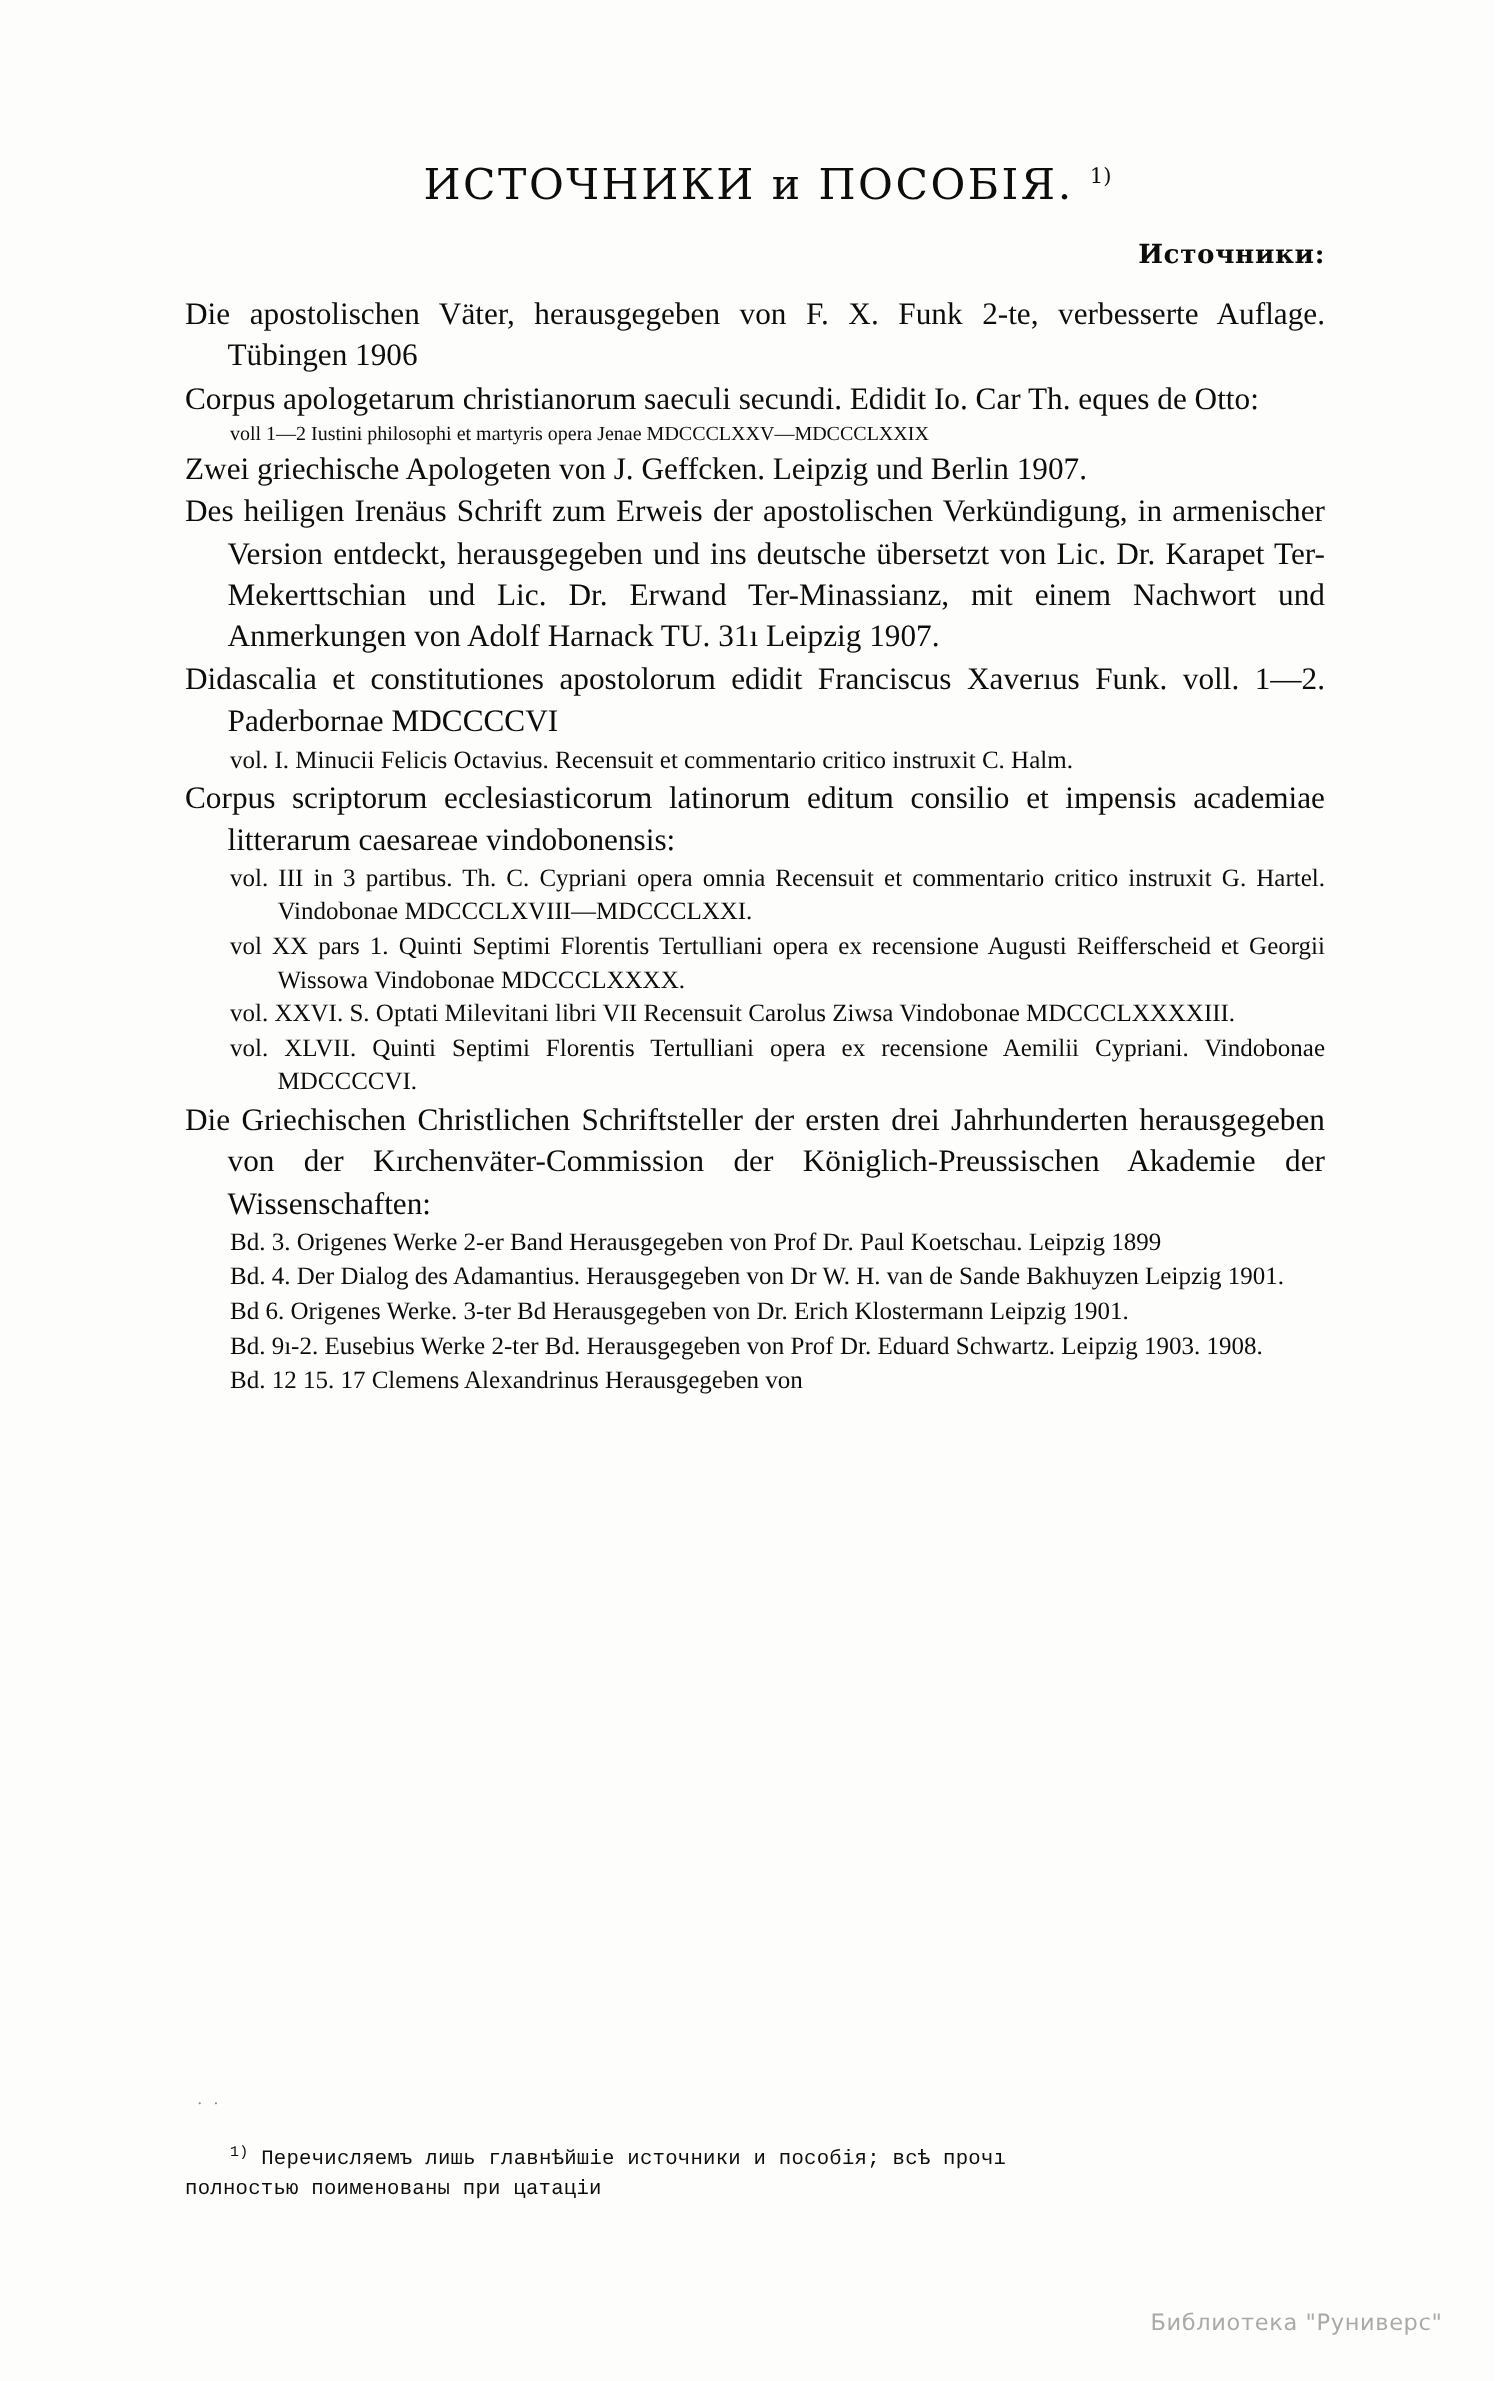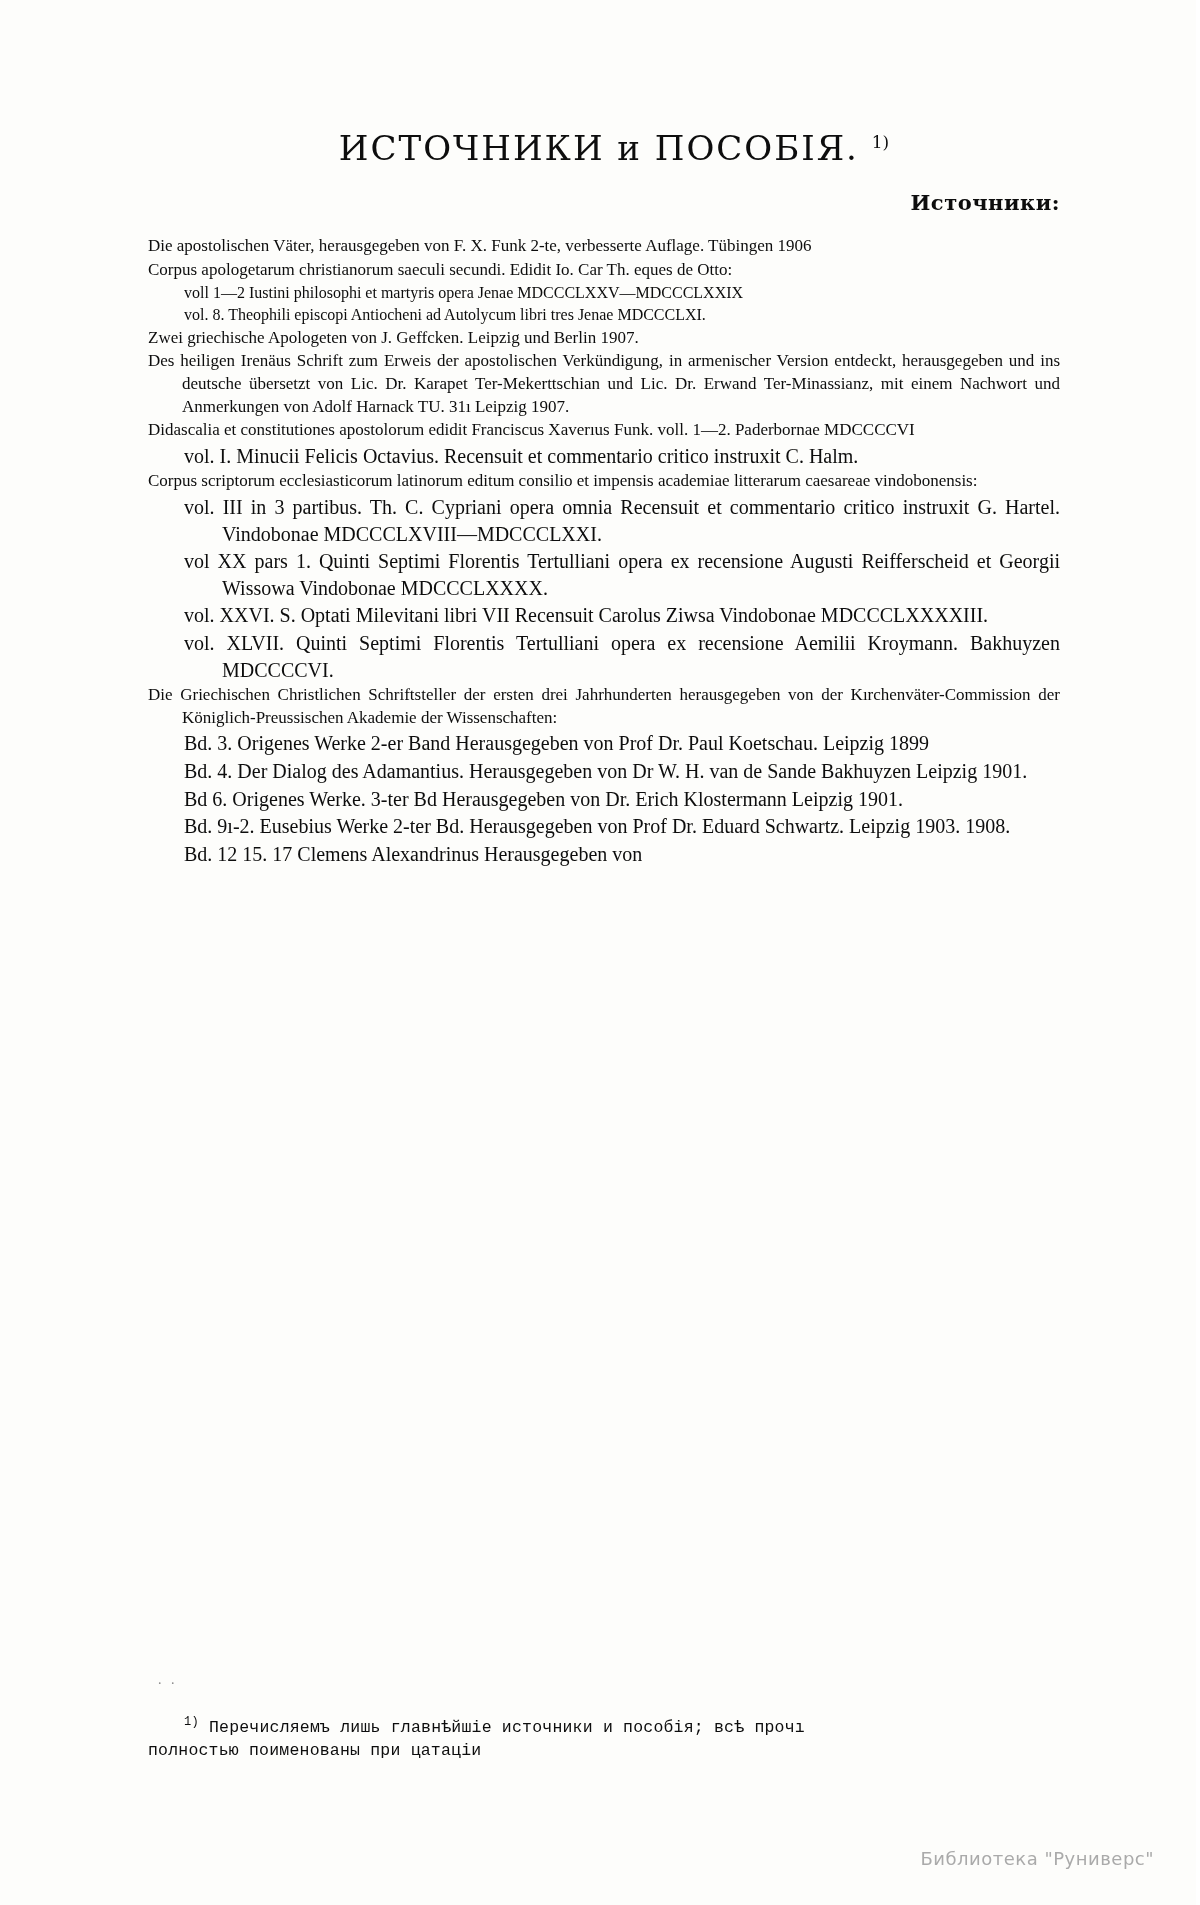--- a/index.html
+++ b/index.html
@@ -44,21 +44,21 @@
   }
   .section-head {
     text-align: right;
     font-size: 21px;
     font-weight: bold;
     font-family: "DejaVu Serif", serif;
     margin: 0 0 20px 0;
     letter-spacing: 0.5px;
   }
   .entry {
-    font-size: 17px;
+    font-size: 25px;
     line-height: 1.33;
     text-align: justify;
     text-justify: inter-word;
     margin: 0 0 1px 0;
     padding-left: 34px;
     text-indent: -34px;
   }
   .entry.lvl1 {
     padding-left: 72px;
     text-indent: -36px;
@@ -112,30 +112,29 @@
     <h1 class="page-title">
       <span>ИСТОЧНИКИ и ПОСОБІЯ.</span>
       <span class="fn">1)</span>
     </h1>
 
     <div class="section-head">Источники:</div>
 
     <div class="entry">Die apostolischen Väter, herausgegeben von F. X. Funk 2-te, verbesserte Auflage. Tübingen 1906</div>
     <div class="entry">Corpus apologetarum christianorum saeculi secundi. Edidit Io. Car Th. eques de Otto:</div>
     <div class="entry lvl1">voll 1—2 Iustini philosophi et martyris opera Jenae MDCCCLXXV—MDCCCLXXIX</div>
-    <div class="entry lvl1">vol. 8. Theophili episcopi Antiocheni ad Autolycum libri tres Jenae MDCCCLXI.</div>
     <div class="entry">Zwei griechische Apologeten von J. Geffcken. Leipzig und Berlin 1907.</div>
     <div class="entry">Des heiligen Irenäus Schrift zum Erweis der apostolischen Verkündigung, in armenischer Version entdeckt, herausgegeben und ins deutsche übersetzt von Lic. Dr. Karapet Ter-Mekerttschian und Lic. Dr. Erwand Ter-Minassianz, mit einem Nachwort und Anmerkungen von Adolf Harnack TU. 31ı Leipzig 1907.</div>
     <div class="entry">Didascalia et constitutiones apostolorum edidit Franciscus Xaverıus Funk. voll. 1—2. Paderbornae MDCCCCVI</div>
     <div class="entry lvl1b">vol. I. Minucii Felicis Octavius. Recensuit et commentario critico instruxit C. Halm.</div>
     <div class="entry">Corpus scriptorum ecclesiasticorum latinorum editum consilio et impensis academiae litterarum caesareae vindobonensis:</div>
     <div class="entry lvl1b">vol. III in 3 partibus. Th. C. Cypriani opera omnia Recensuit et commentario critico instruxit G. Hartel. Vindobonae MDCCCLXVIII—MDCCCLXXI.</div>
     <div class="entry lvl1b">vol XX pars 1. Quinti Septimi Florentis Tertulliani opera ex recensione Augusti Reifferscheid et Georgii Wissowa Vindobonae MDCCCLXXXX.</div>
     <div class="entry lvl1b">vol. XXVI. S. Optati Milevitani libri VII Recensuit Carolus Ziwsa Vindobonae MDCCCLXXXXIII.</div>
-    <div class="entry lvl1b">vol. XLVII. Quinti Septimi Florentis Tertulliani opera ex recensione Aemilii Kroymann. Bakhuyzen MDCCCCVI.</div>
+    <div class="entry lvl1b">vol. XLVII. Quinti Septimi Florentis Tertulliani opera ex recensione Aemilii Cypriani. Vindobonae MDCCCCVI.</div>
     <div class="entry">Die Griechischen Christlichen Schriftsteller der ersten drei Jahrhunderten herausgegeben von der Kırchenväter-Commission der Königlich-Preussischen Akademie der Wissenschaften:</div>
     <div class="entry lvl1b">Bd. 3. Origenes Werke 2-er Band Herausgegeben von Prof Dr. Paul Koetschau. Leipzig 1899</div>
     <div class="entry lvl1b">Bd. 4. Der Dialog des Adamantius. Herausgegeben von Dr W. H. van de Sande Bakhuyzen Leipzig 1901.</div>
     <div class="entry lvl1b">Bd 6. Origenes Werke. 3-ter Bd Herausgegeben von Dr. Erich Klostermann Leipzig 1901.</div>
     <div class="entry lvl1b">Bd. 9ı-2. Eusebius Werke 2-ter Bd. Herausgegeben von Prof Dr. Eduard Schwartz. Leipzig 1903. 1908.</div>
     <div class="entry lvl1b">Bd. 12 15. 17 Clemens Alexandrinus Herausgegeben von</div>
 
   </div>
 
   <div class="smudge">. .</div>

